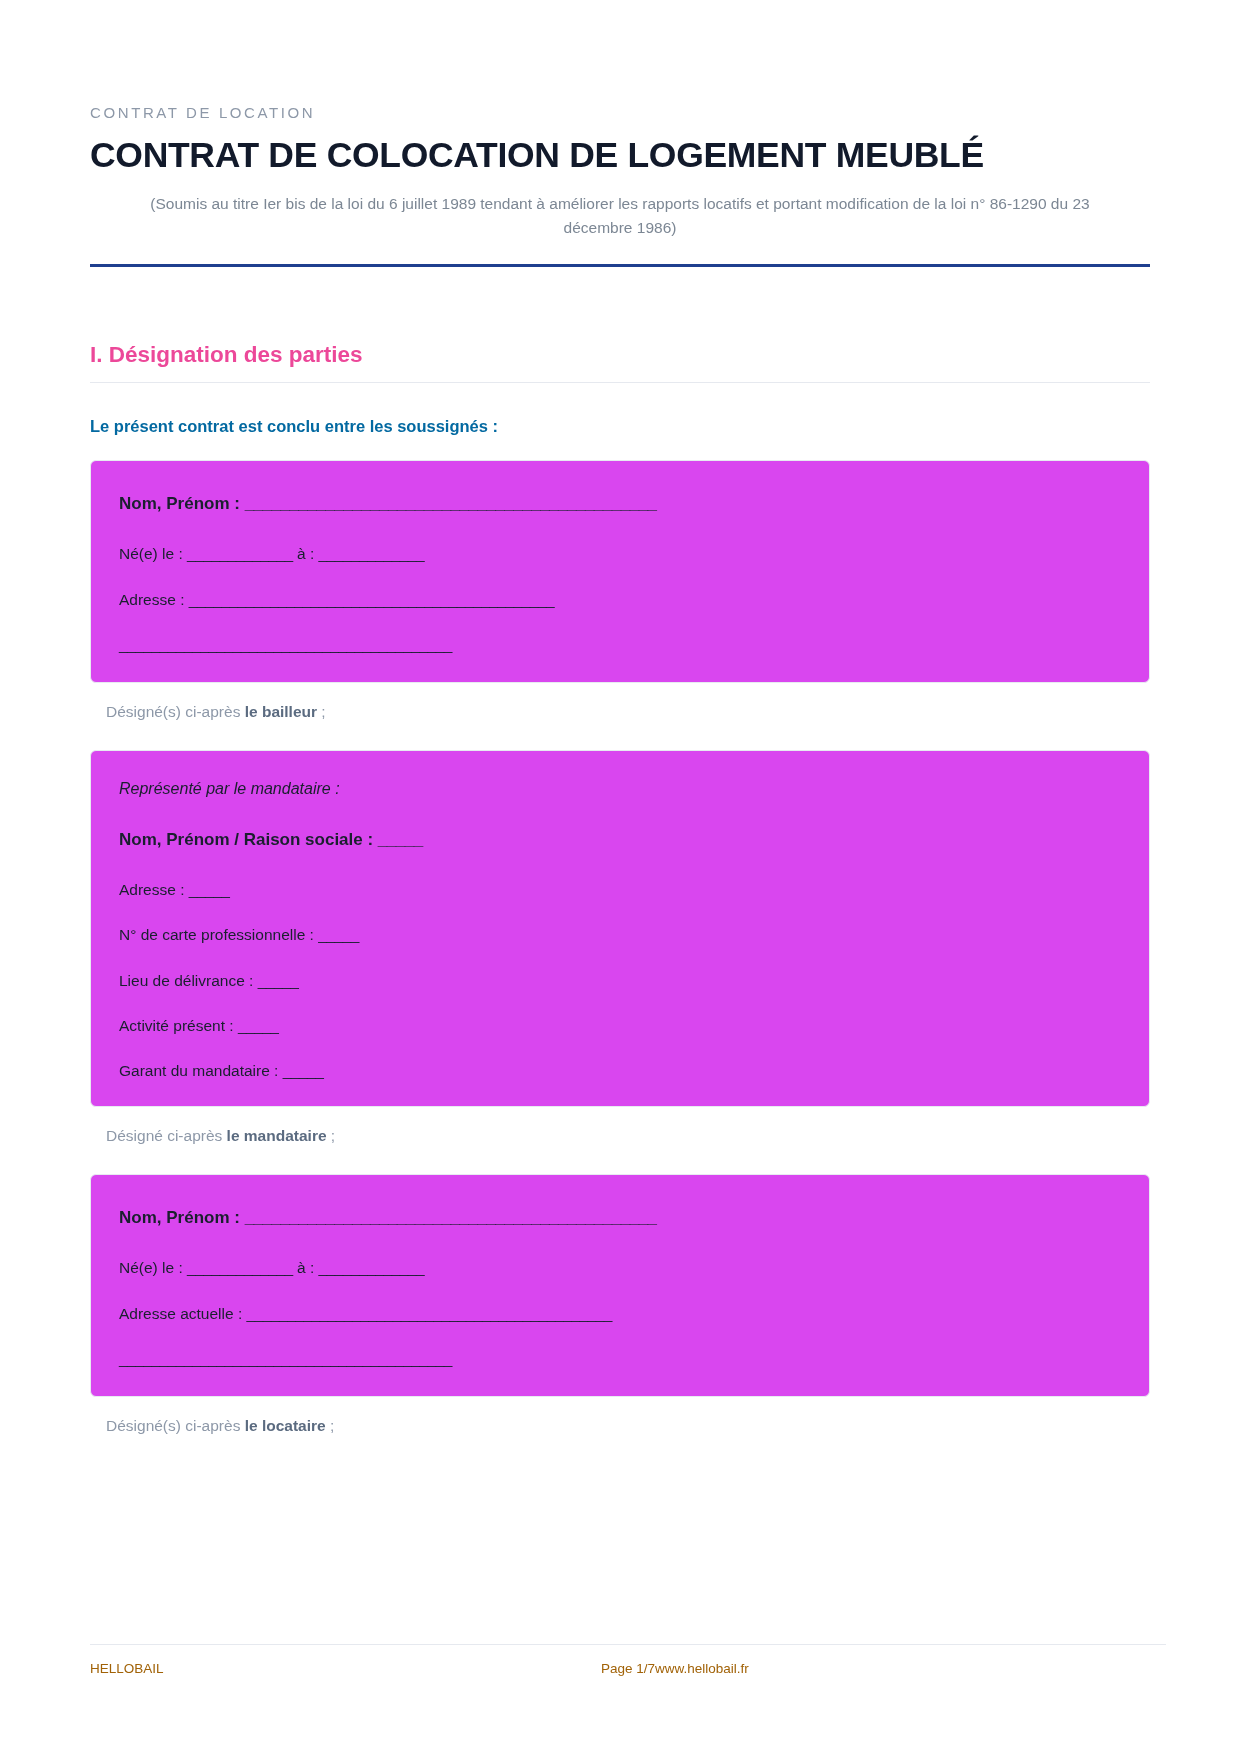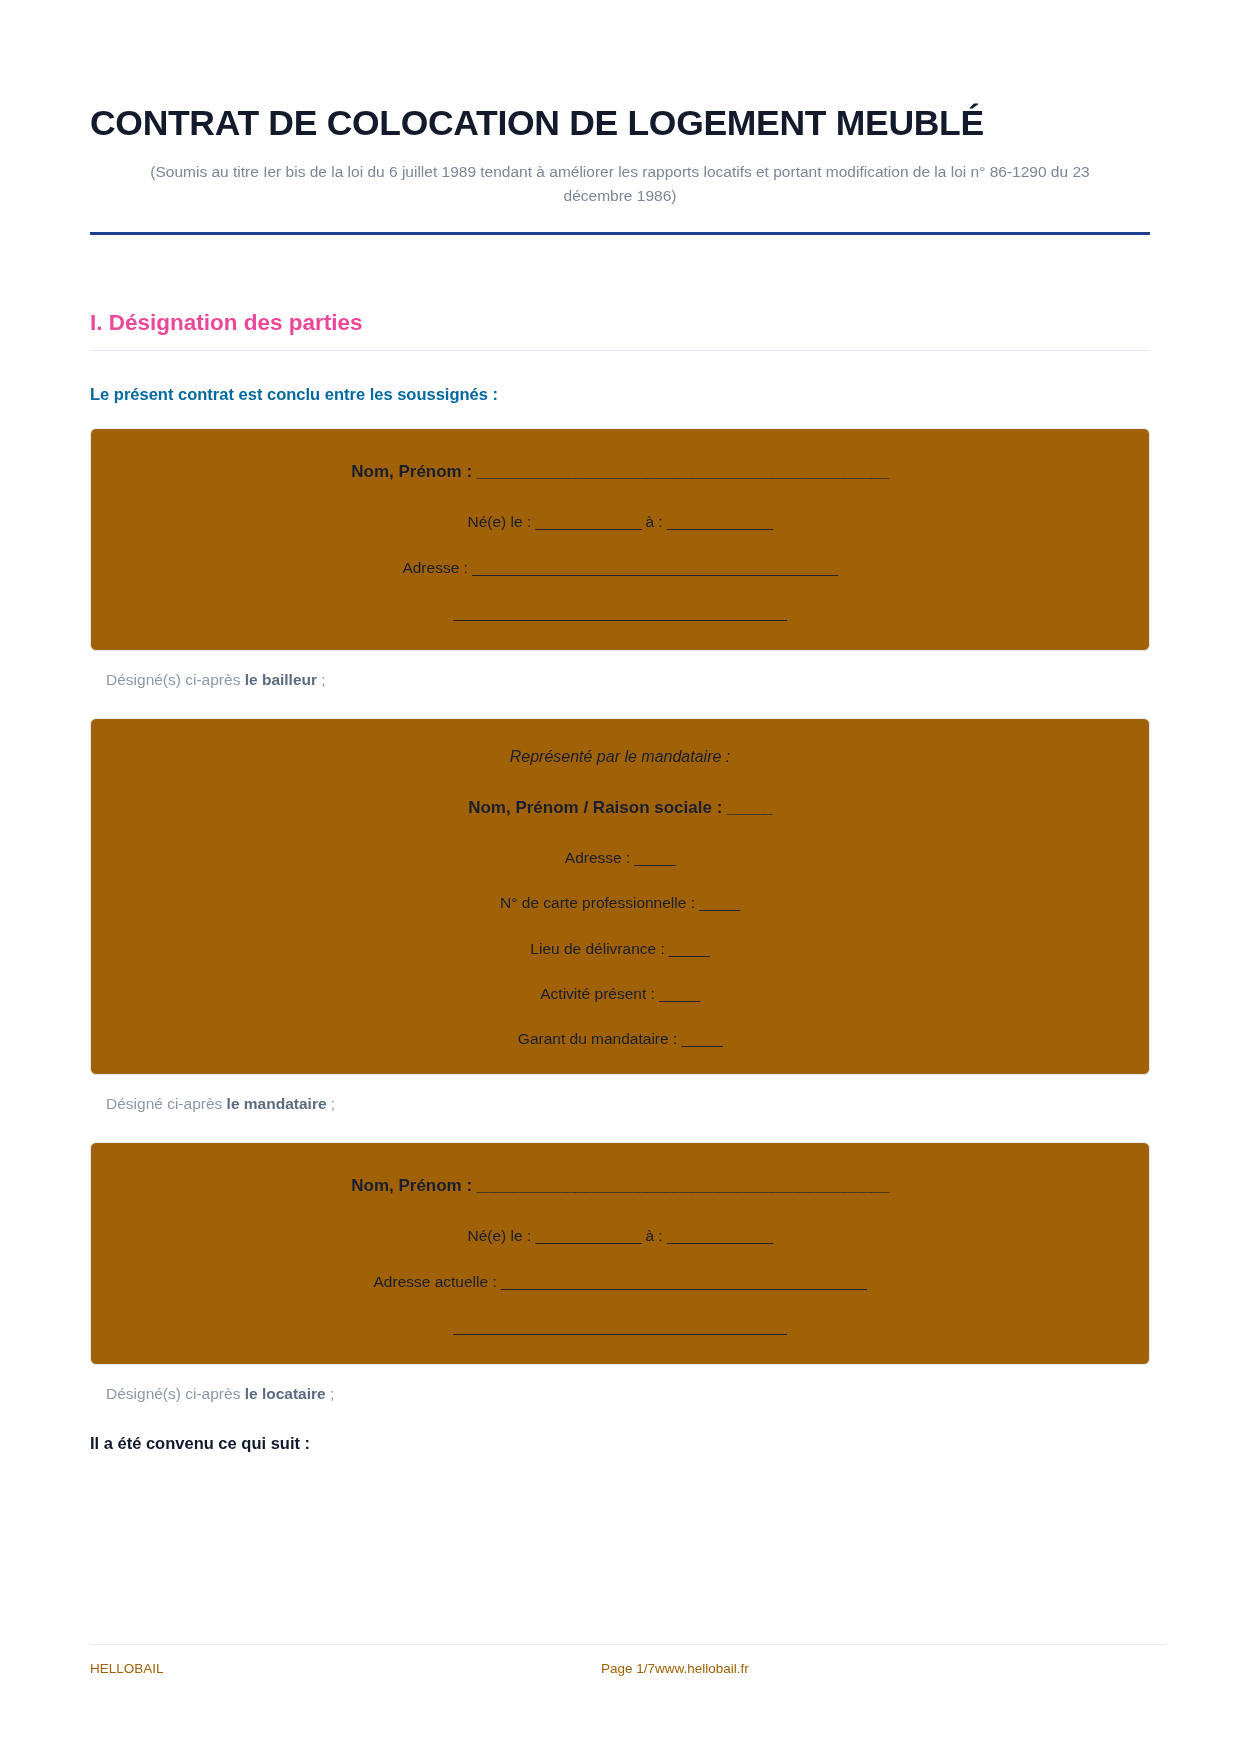--- a/index.html
+++ b/index.html
@@ -84,25 +84,24 @@
   .lead {
     font-size: 16.5px;
     font-weight: 700;
     color: #0369a1;
     margin: 0 0 22px 0;
     line-height: 1.4;
   }
 
   
   .party-box {
-    background: #a16207;
+    background: #d946ef;
     border: 1px solid #e7ebf1;
     border-radius: 6px;
     padding: 30px 28px 26px 28px;
-    text-align: center;
   }
   .party-box.tight { padding: 26px 28px 24px 28px; }
 
   .field {
     font-size: 15.5px;
     color: #1a1f2e;
     line-height: 1.5;
     margin: 0 0 22px 0;
     font-weight: 400;
     white-space: nowrap;
@@ -160,20 +159,21 @@
   .doc-footer .left,
   .doc-footer .right { flex: 1 1 0; }
   .doc-footer .right { }
 </style>
 </head>
 <body>
 
 <div class="page">
 
   <div class="doc-header">
+    <div class="eyebrow">CONTRAT DE LOCATION</div>
     <h1 class="doc-title">CONTRAT DE COLOCATION DE LOGEMENT MEUBLÉ</h1>
     <div class="doc-subtitle">(Soumis au titre Ier bis de la loi du 6 juillet 1989 tendant à améliorer les rapports locatifs et portant modification de la loi n° 86-1290 du 23 décembre 1986)</div>
     <div class="header-rule"></div>
   </div>
 
   <div class="section">
     <h2 class="section-title">I. Désignation des parties</h2>
     <div class="section-rule"></div>
 
     <p class="lead">Le présent contrat est conclu entre les soussignés :</p>
@@ -251,21 +251,20 @@
       </p>
       <p class="field">
         <span class="blank">_________________________________________</span>
       </p>
     </div>
 
     <p class="designation">
       <span>Désigné(s) ci-après </span><b>le locataire</b><span> ;</span>
     </p>
 
-    <p class="closing">Il a été convenu ce qui suit :</p>
   </div>
 
   <div class="doc-footer">
     <div class="left">HELLOBAIL</div>
     <div class="center">Page 1/7</div>
     <div class="right">www.hellobail.fr</div>
   </div>
 
 </div>
 

